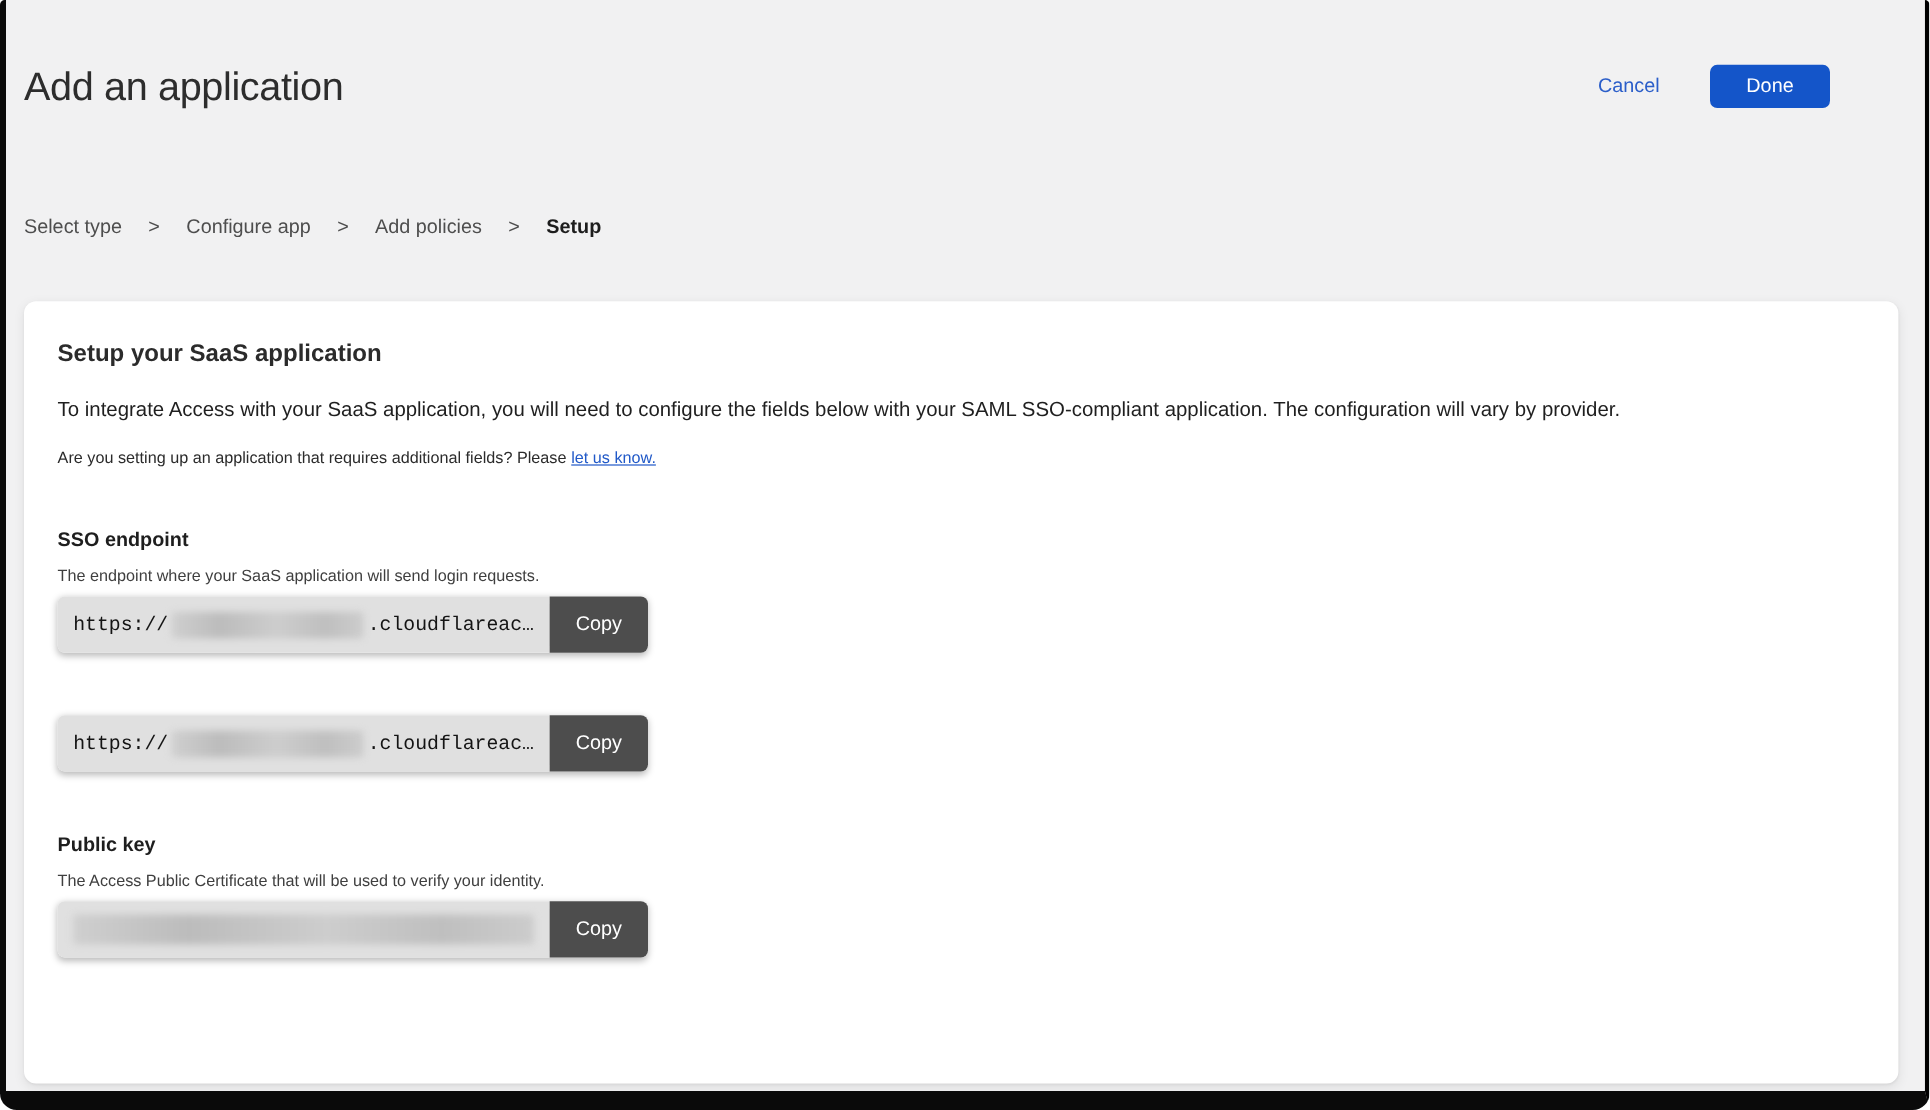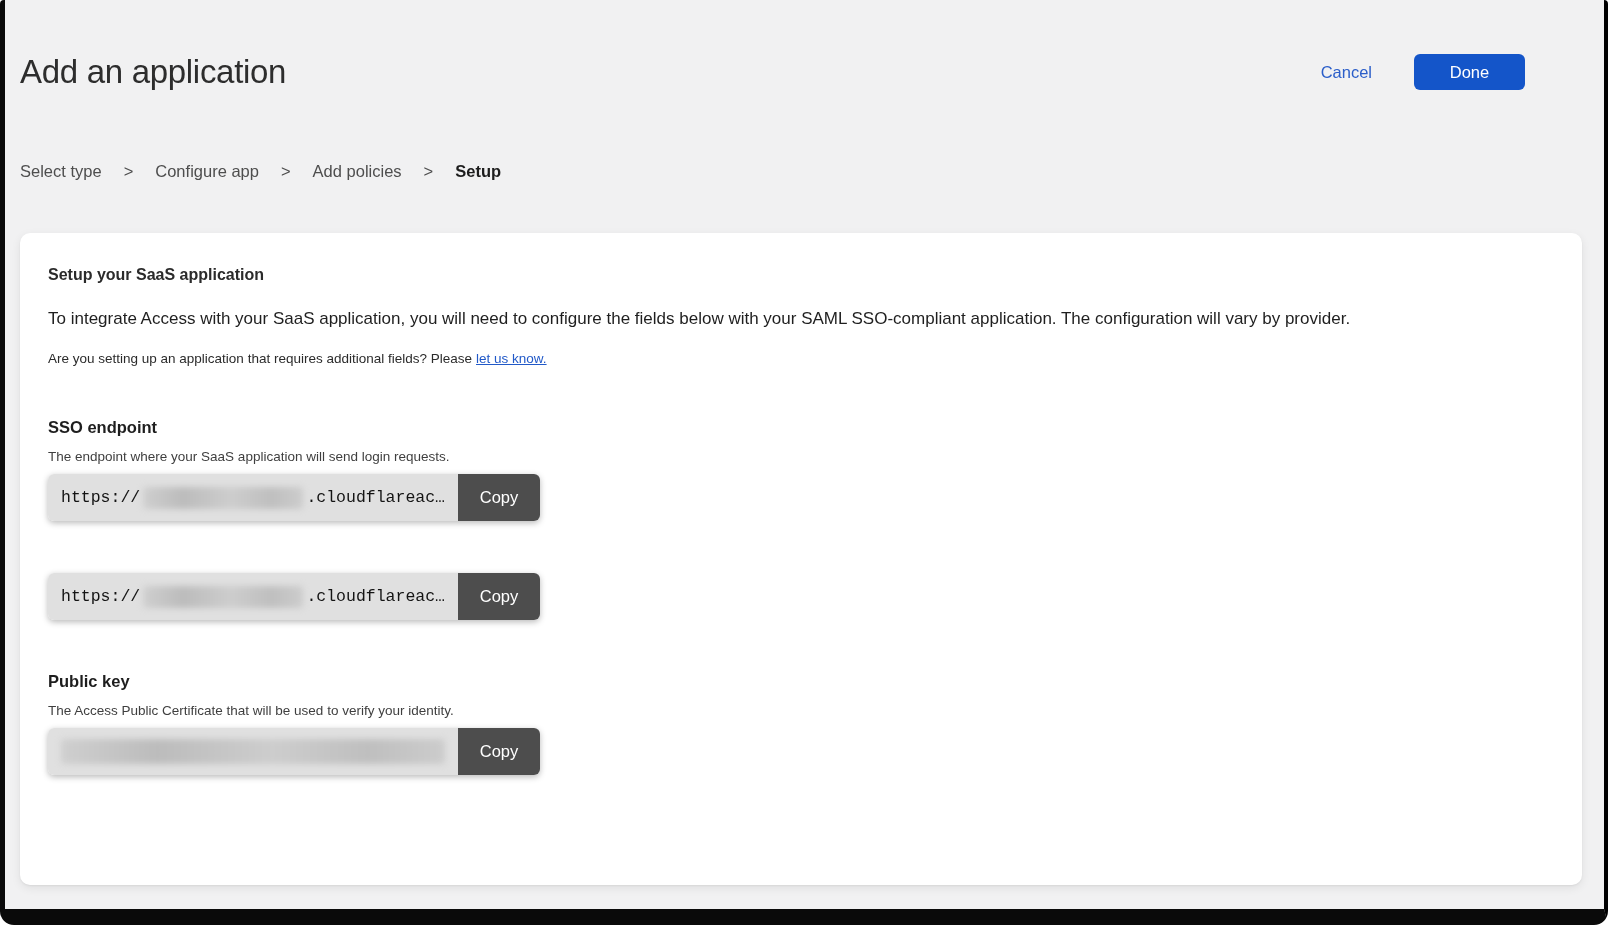--- a/index.html
+++ b/index.html
@@ -45,33 +45,33 @@
     gap: 42px;
     padding-right: 57px;
   }
   .cancel-link {
     color: #2b5ec9;
     font-size: 16.5px;
     text-decoration: none;
     cursor: pointer;
   }
   .done-button {
-    width: 111px;
+    width: 100px;
     height: 36px;
     background: #1455c9;
     color: #ffffff;
     font-family: "Liberation Sans", sans-serif;
     font-size: 16.5px;
     border: none;
     border-radius: 6px;
     cursor: pointer;
   }
   
   .breadcrumb {
-    margin-top: 70px;
+    margin-top: 88px;
     display: flex;
     align-items: center;
     gap: 22px;
     font-size: 16.5px;
     color: #4e4e4e;
   }
   .crumb { cursor: pointer; }
   .crumb.active {
     font-weight: 700;
     color: #1d1d1d;
@@ -82,21 +82,21 @@
   .card {
     margin-top: 52px;
     background: #ffffff;
     border-radius: 10px;
     padding: 33px 28px 52px;
     min-height: 652px;
     box-shadow: 0 1px 2px rgba(0,0,0,0.05), 0 3px 10px rgba(0,0,0,0.08);
   }
   .card-title {
     margin: 0 0 24px;
-    font-size: 16px;
+    font-size: 20px;
     font-weight: 700;
     color: #2b2b2b;
   }
   .card-intro {
     margin: 0 0 21px;
     font-size: 17px;
     line-height: 22px;
     color: #1f1f1f;
   }
   .card-note {

